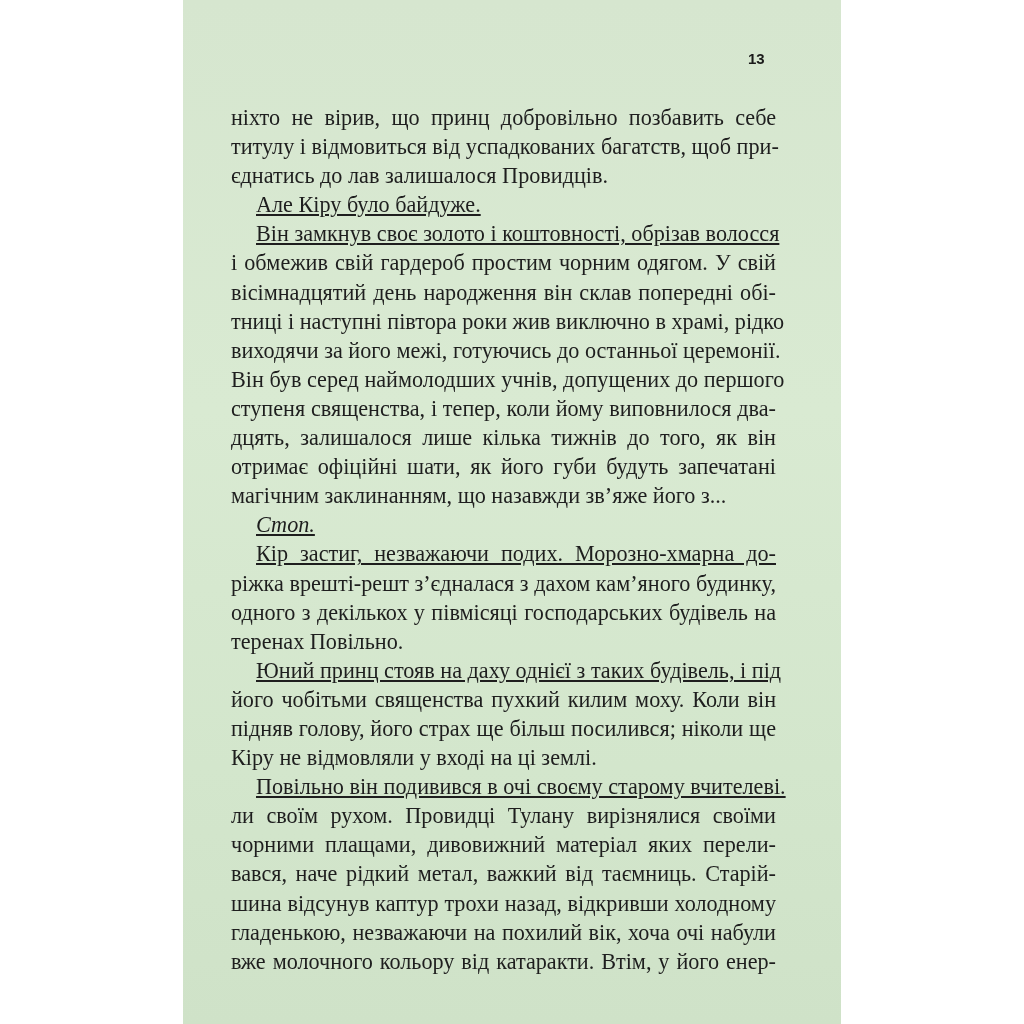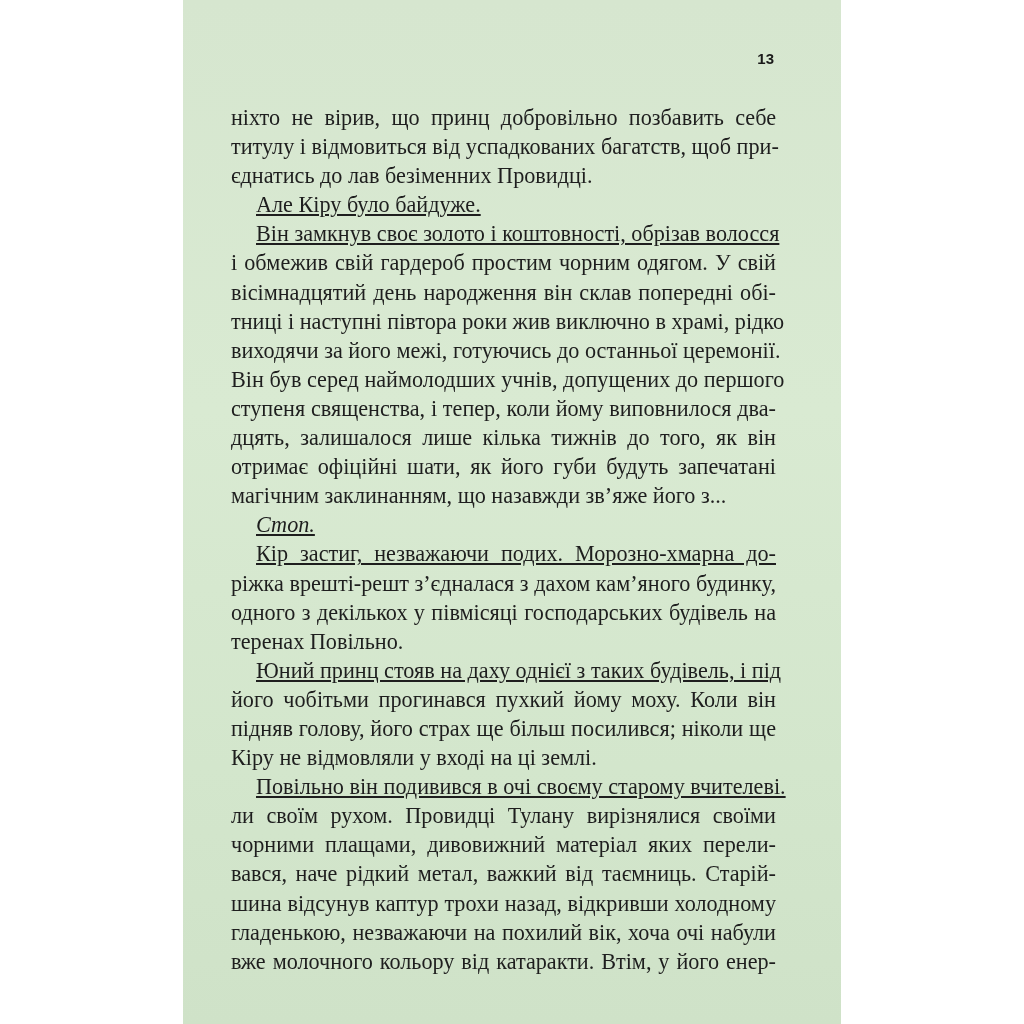--- a/index.html
+++ b/index.html
@@ -20,21 +20,20 @@
   }
   .page-number {
     position: absolute;
     left: 748px;
     top: 50px;
     width: 26px;
     font-family: "Liberation Sans", sans-serif;
     font-weight: bold;
     font-size: 15px;
     color: #1a1a1a;
-    text-align: right;
   }
   .text-block {
     position: absolute;
     left: 231px;
     top: 103px;
     width: 545px;
     font-family: "Liberation Serif", serif;
     font-size: 22.2px;
     line-height: 29.1px;
     color: #1e1e1e;
@@ -60,39 +59,39 @@
 </head>
 <body>
 
 <div class="page"></div>
 
 <div class="page-number">13</div>
 
 <div class="text-block" id="text-block">
     <span class="line">ніхто не вірив, що принц добровільно позбавить себе</span>
     <span class="line">титулу і відмовиться від успадкованих багатств, щоб при-</span>
-    <span class="line last">єднатись до лав безіменних Провидці.</span>
+    <span class="line last">єднатись до лав залишалося Провидців.</span>
     <span class="line indent last">Але Кіру було байдуже.</span>
     <span class="line indent">Він замкнув своє золото і коштовності, обрізав волосся</span>
     <span class="line">і обмежив свій гардероб простим чорним одягом. У свій</span>
     <span class="line">вісімнадцятий день народження він склав попередні обі-</span>
     <span class="line">тниці і наступні півтора роки жив виключно в храмі, рідко</span>
     <span class="line">виходячи за його межі, готуючись до останньої церемонії.</span>
     <span class="line">Він був серед наймолодших учнів, допущених до першого</span>
     <span class="line">ступеня священства, і тепер, коли йому виповнилося два-</span>
     <span class="line">дцять, залишалося лише кілька тижнів до того, як він</span>
     <span class="line">отримає офіційні шати, як його губи будуть запечатані</span>
     <span class="line last">магічним заклинанням, що назавжди зв’яже його з...</span>
     <span class="line indent last italic">Стоп.</span>
     <span class="line indent">Кір застиг, незважаючи подих. Морозно-хмарна до-</span>
     <span class="line">ріжка врешті-решт з’єдналася з дахом кам’яного будинку,</span>
     <span class="line">одного з декількох у півмісяці господарських будівель на</span>
     <span class="line last">теренах Повільно.</span>
     <span class="line indent">Юний принц стояв на даху однієї з таких будівель, і під</span>
-    <span class="line">його чобітьми прогинався пухкий йому моху. Коли він</span>
+    <span class="line">його чобітьми священства пухкий килим моху. Коли він</span>
     <span class="line">підняв голову, його страх ще більш посилився; ніколи ще</span>
     <span class="line last">Кіру не відмовляли у вході на ці землі.</span>
     <span class="line indent">Повільно він подивився в очі своєму старому вчителеві.</span>
     <span class="line">ли своїм рухом. Провидці Тулану вирізнялися своїми</span>
     <span class="line">чорними плащами, дивовижний матеріал яких перели-</span>
     <span class="line">вався, наче рідкий метал, важкий від таємниць. Старій-</span>
     <span class="line">шина відсунув каптур трохи назад, відкривши холодному</span>
     <span class="line">гладенькою, незважаючи на похилий вік, хоча очі набули</span>
     <span class="line">вже молочного кольору від катаракти. Втім, у його енер-</span>
   </div>

